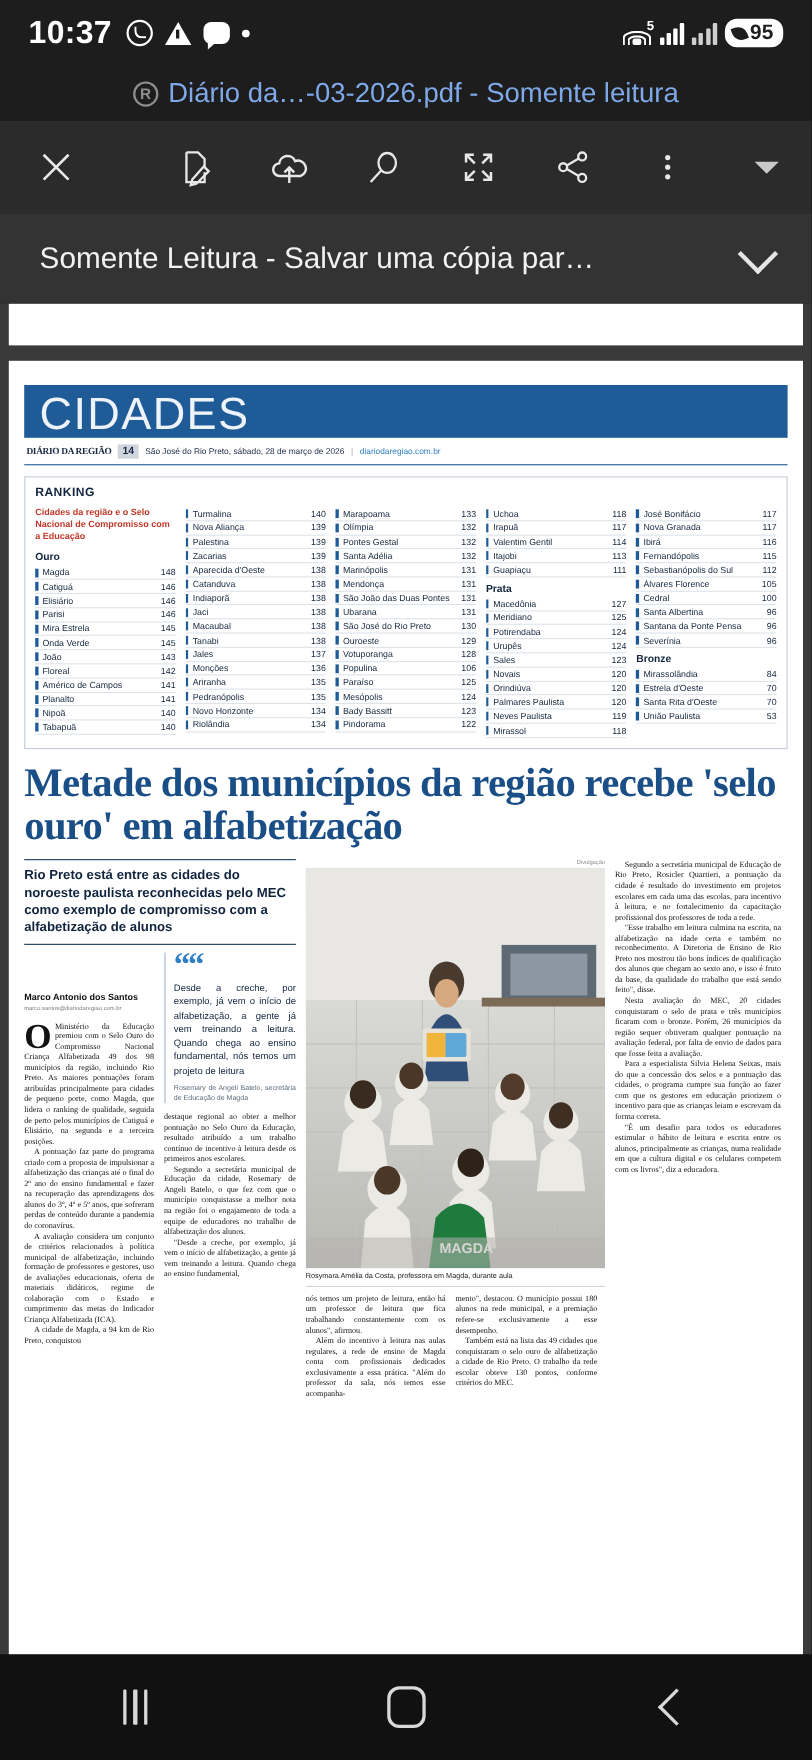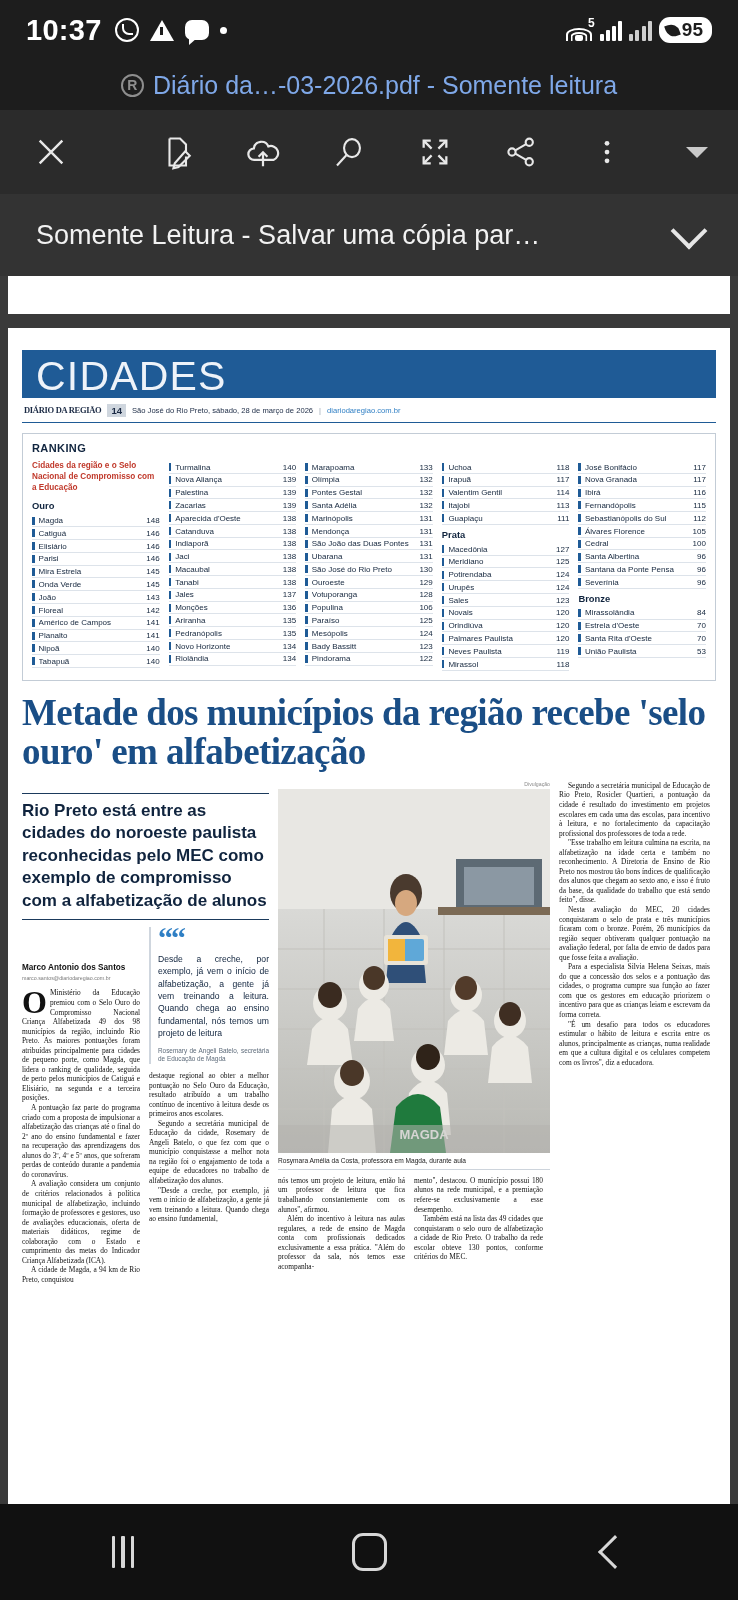--- a/index.html
+++ b/index.html
@@ -120,21 +120,21 @@
            overflow:hidden; text-overflow:ellipsis; }
   .rval { font-size:8px; color:#14263d; font-weight:500; flex:none; }
 
   
   .headline { font-family:"Liberation Serif", serif; color:#1a4e86;
               font-size:37px; font-weight:700; line-height:1.07;
               letter-spacing:-.6px; margin:12px 0 0; }
 
   
   .deck { border-top:1.4px solid #1b3a5c; border-bottom:1.4px solid #1b3a5c;
-          padding:6px 0 7px; margin-top:12px; font-size:17px; line-height:1.32;
+          padding:6px 0 7px; font-size:12px; line-height:1.32;
           color:#10243e; font-weight:600; }
 
   
   .art { display:flex; gap:9px; margin-top:9px; }
   .col { font-family:"Liberation Serif", serif; font-size:7.4px; line-height:1.29;
          color:#121212; text-align:justify; }
   .c1{width:118px;margin-top:36px;} .c2{width:120px;} .c3{width:127px;} .c4{width:129px;} .c5{width:151px;}
 
   .byline { font-family:"Liberation Sans", sans-serif; font-weight:700; font-size:8.2px;
             color:#111; }

